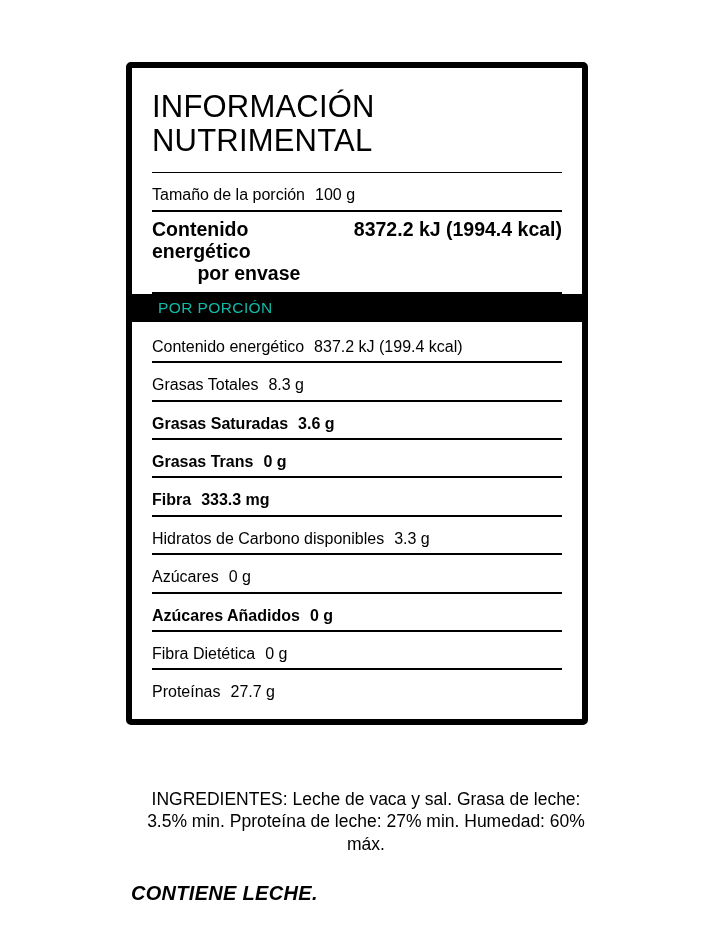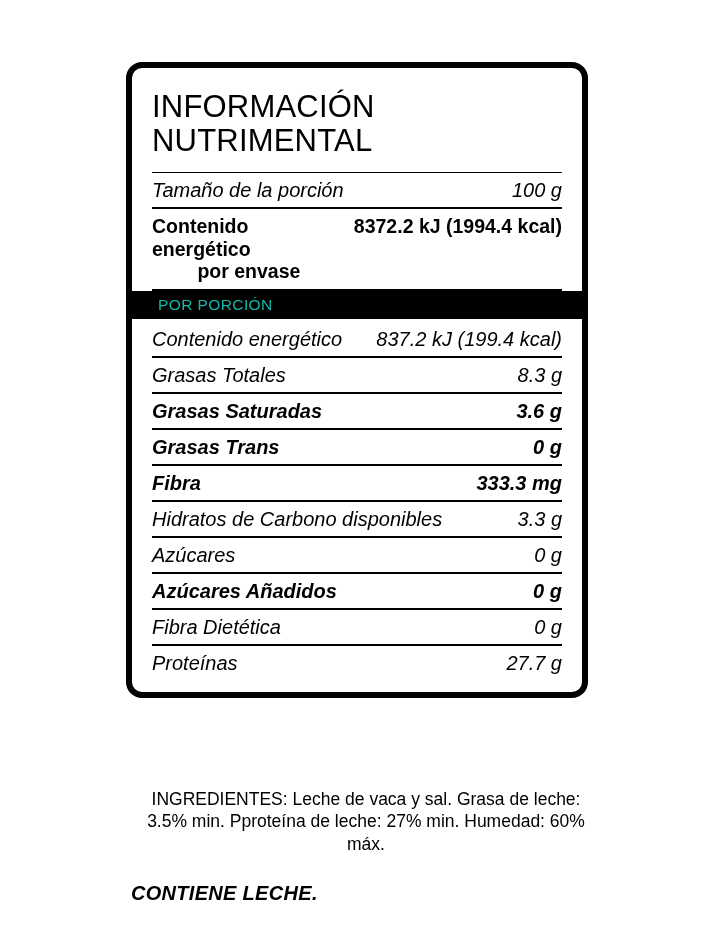--- a/index.html
+++ b/index.html
@@ -16,45 +16,44 @@
     overflow: hidden;
   }
 
   .panel {
     position: absolute;
     left: 126px;
     top: 62px;
     width: 462px;
     box-sizing: border-box;
     border: 6px solid #000000;
-    border-radius: 16px;
+    border-radius: 5px;
     background: #ffffff;
     padding: 18px 20px 12px 20px;
   }
 
   .title {
     font-size: 31px;
     letter-spacing: 0.2px;
     line-height: 1.1;
     margin: 4px 0 14px 0;
     font-weight: 400;
   }
 
   .row {
     display: flex;
-    justify-content: space-between;
+    justify-content: flex-start;
     align-items: baseline;
     border-top: 2px solid #000000;
     padding: 6px 0 5px 0;
-    font-size: 20px;
+    font-size: 16px;
     line-height: 1.15;
-    font-style: italic;
   }
   .row .label { text-align: left; }
-  .row .value { text-align: right; white-space: nowrap; padding-left: 10px; }
+  .row .value { text-align: right; white-space: nowrap; padding-left: 10px; margin-top: 7px; }
 
   .row.thin { border-top-width: 1.5px; }
   .row.bold { font-weight: bold; }
   .row.bold .value { font-weight: bold; }
 
   .row-energy-total {
     display: flex;
     justify-content: space-between;
     align-items: flex-start;
     border-top: 2px solid #000000;

